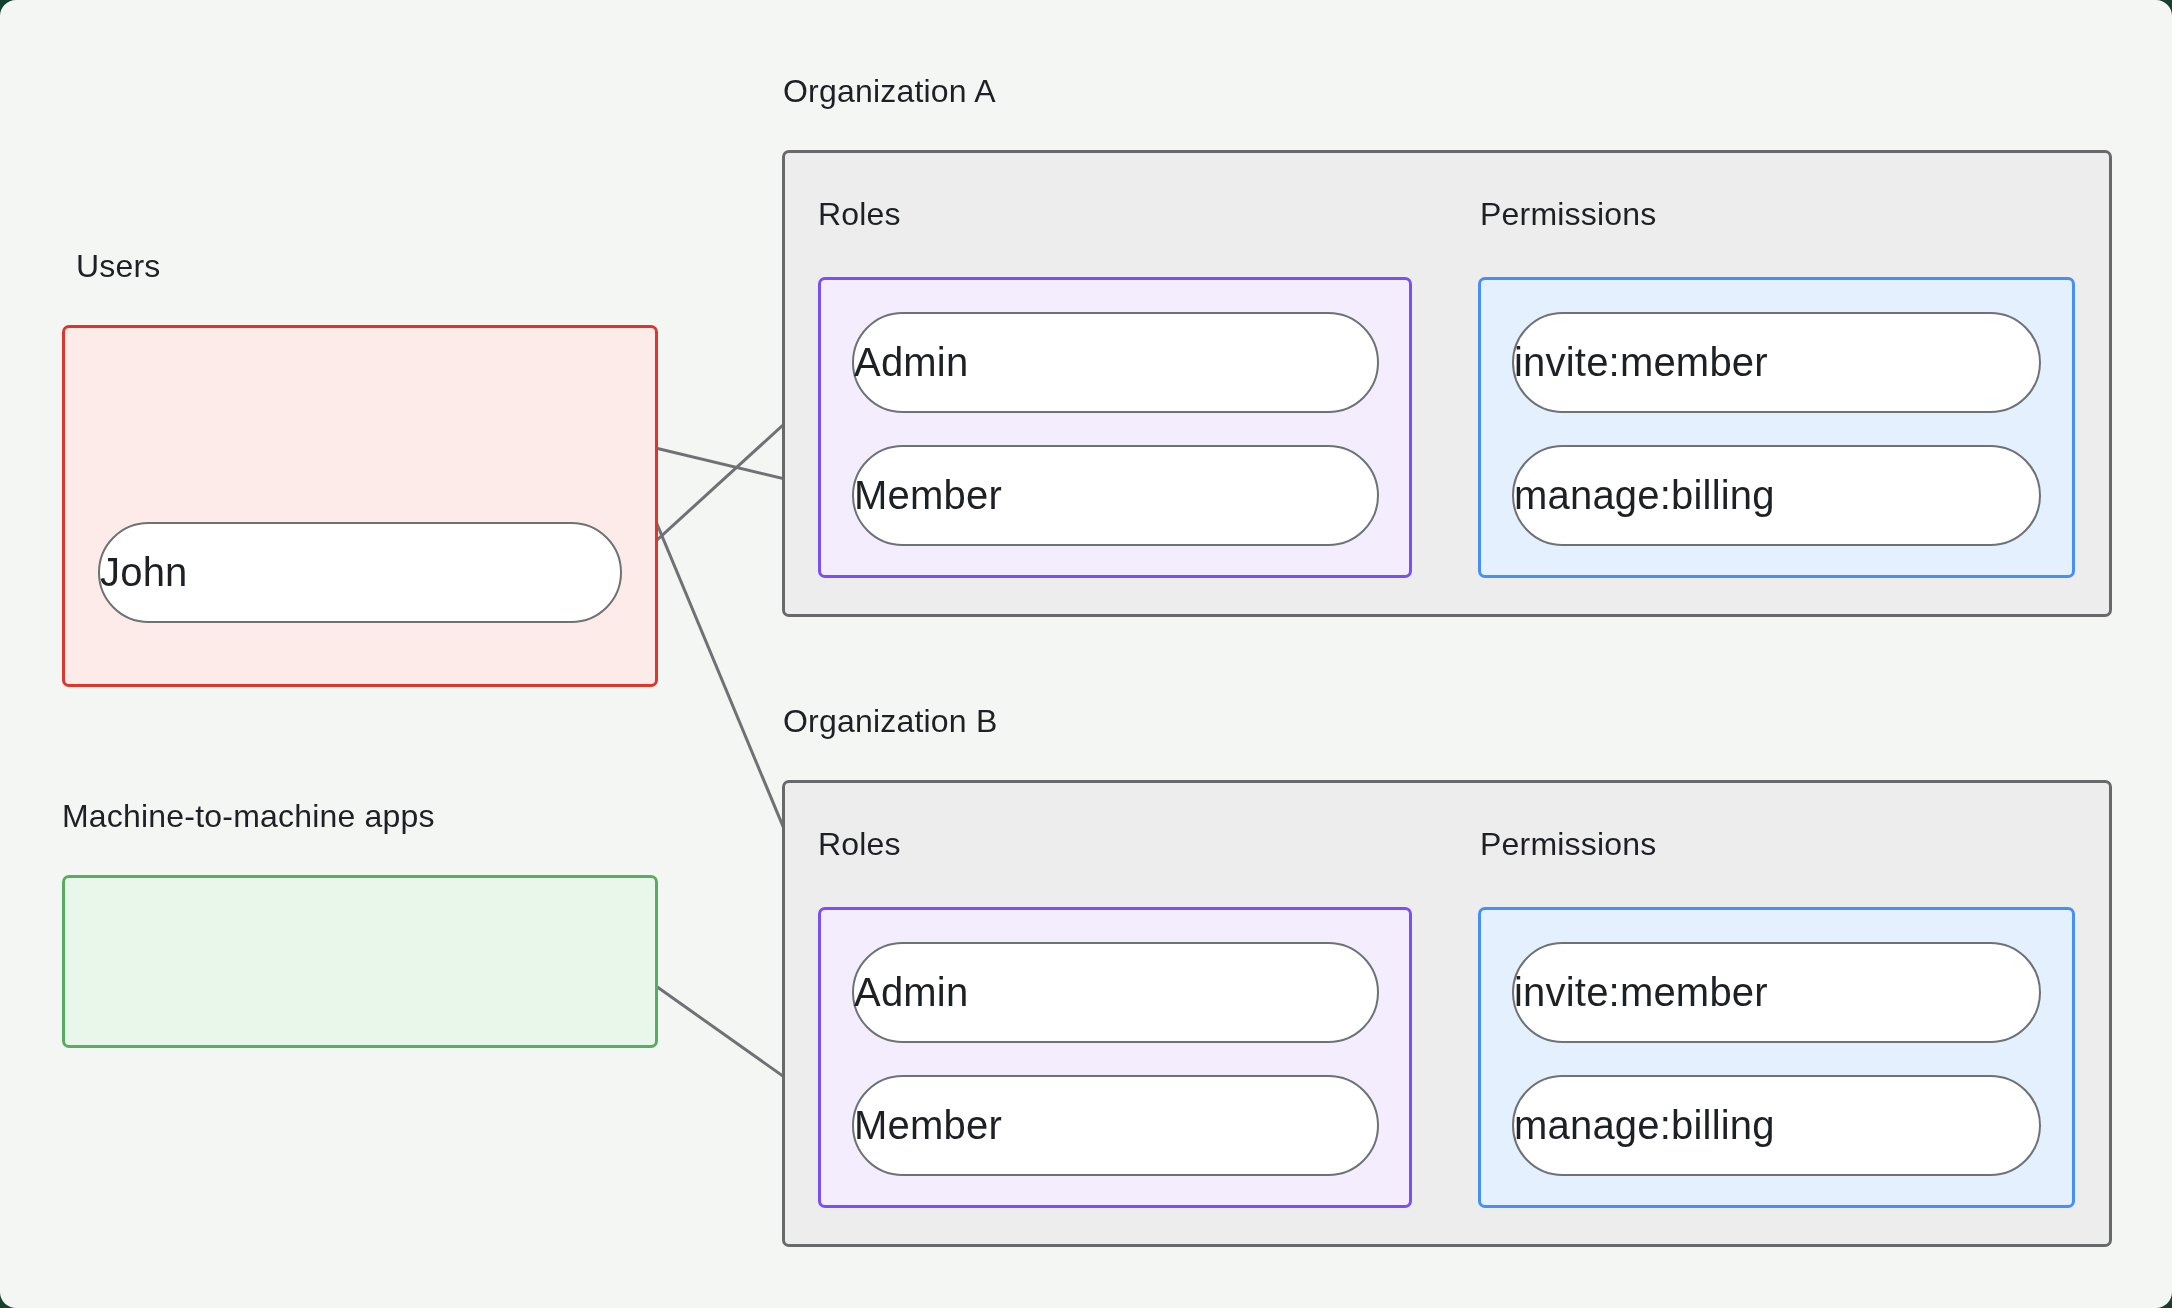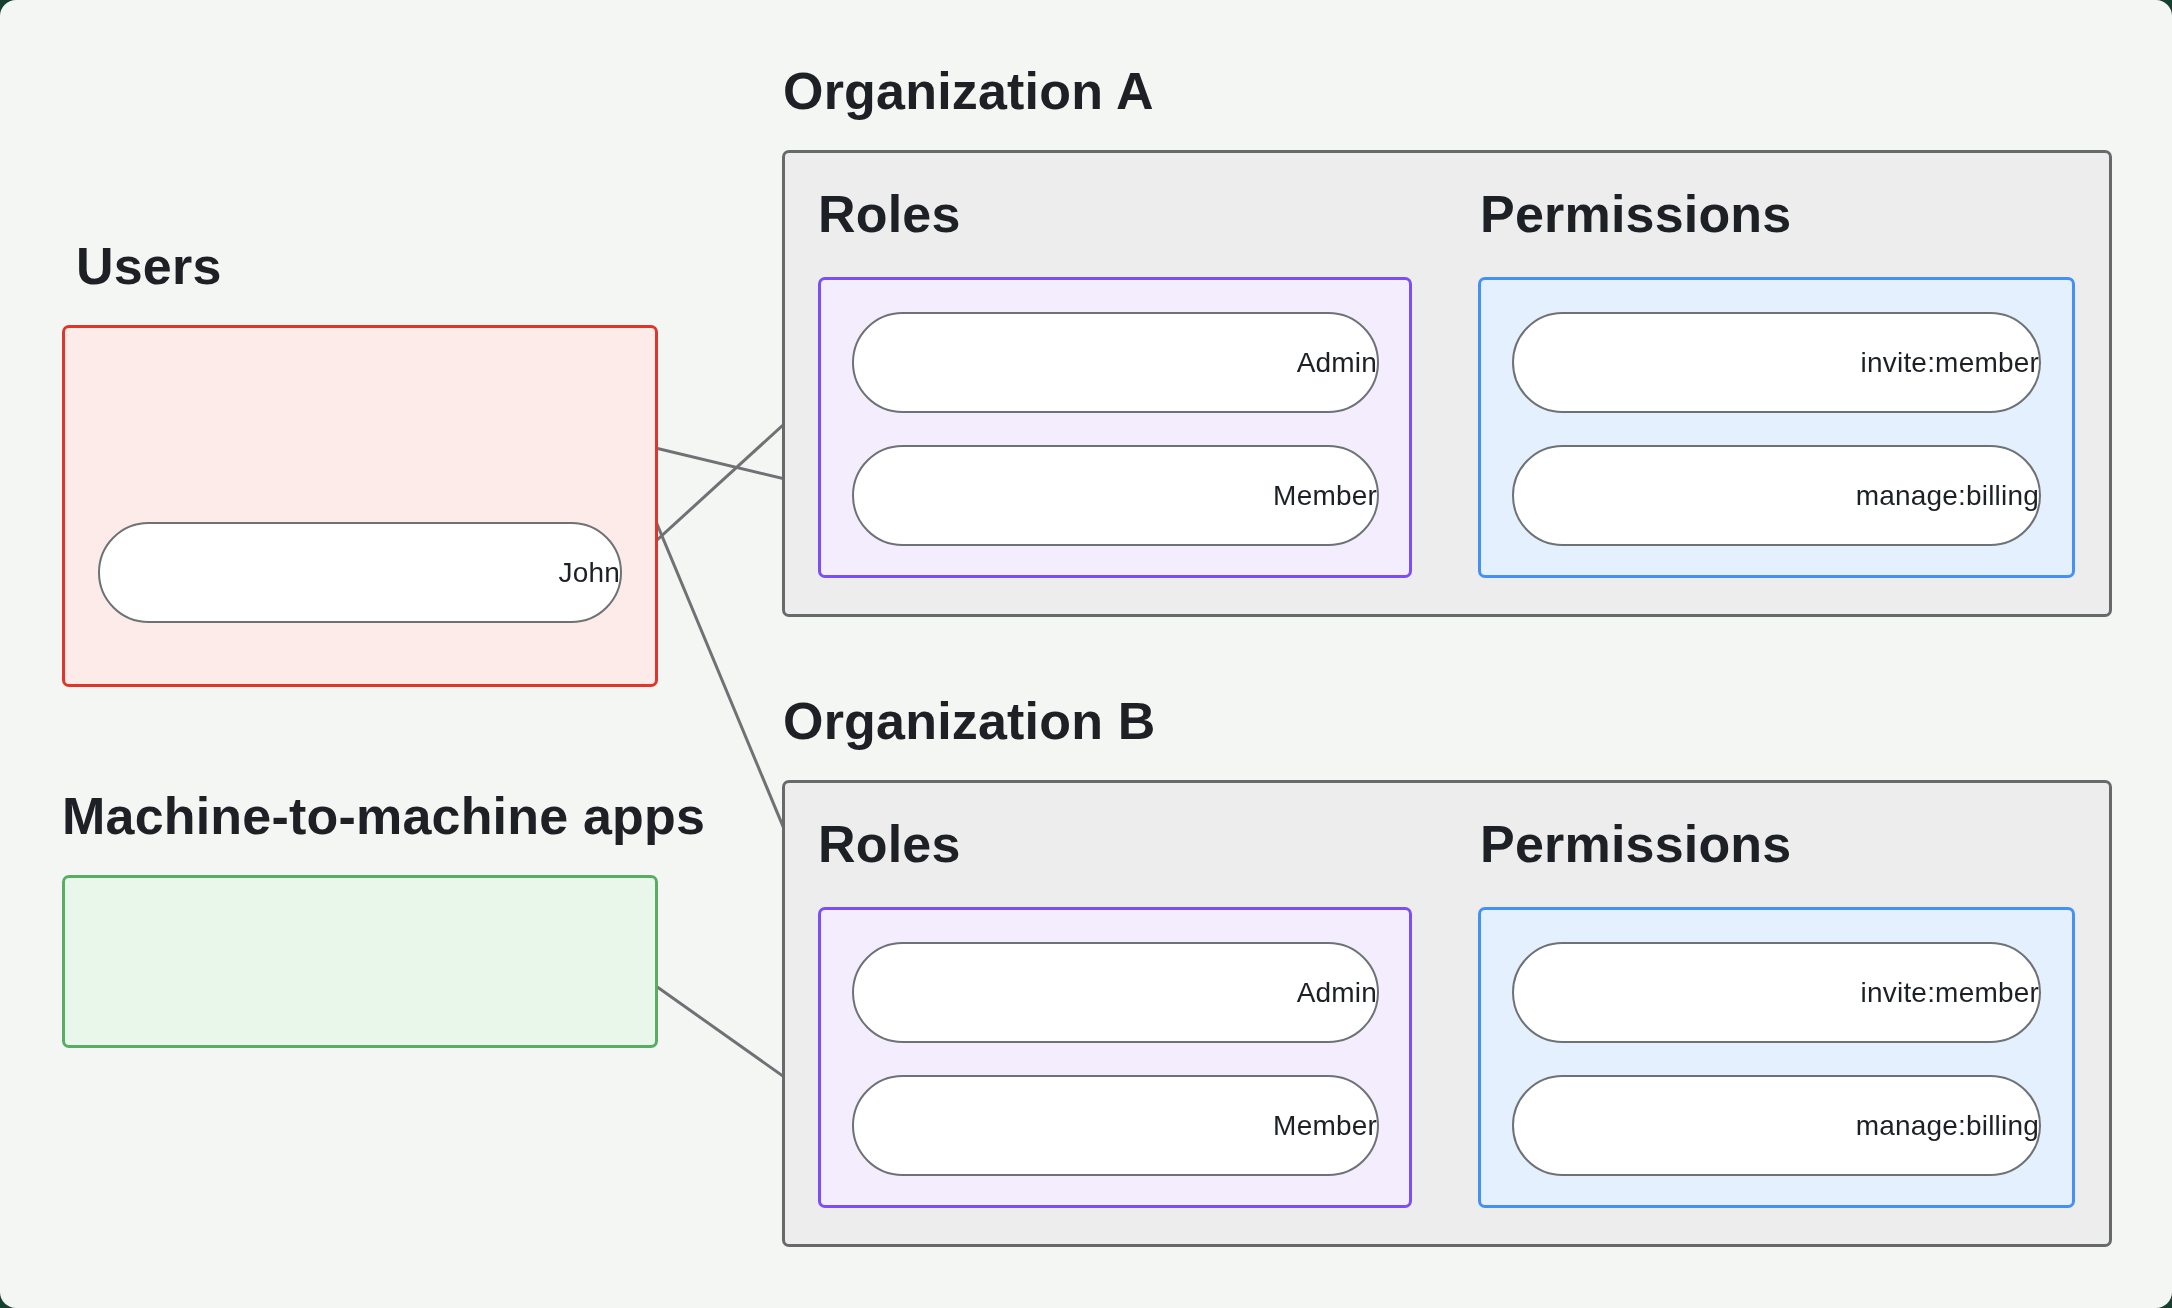--- a/index.html
+++ b/index.html
@@ -1,38 +1,38 @@
 <!DOCTYPE html>
 <html style="--backdrop: #173f2d; --page-bg: #f4f6f3; --text: #1d2125; --org-border: #67696b; --org-fill: #ededee; --users-border: #e0352b; --users-fill: #fcebe9; --m2m-border: #57ae63; --m2m-fill: #e9f6ea; --roles-border: #7b4ff7; --roles-fill: #f4edfe; --perms-border: #4590f7; --perms-fill: #e4f0fd; --node-border: #6e7275; --node-fill: #ffffff; --connector: #6e7275;"><head>
 <meta charset="utf-8">
 <style>
   html,body{margin:0;padding:0;}
   body{font-family:"Liberation Sans", sans-serif; background:#173f2d;}
   .stage{position:relative; width:2172px; height:1308px; background:var(--backdrop,#173f2d); overflow:hidden;}
   .card{position:absolute; inset:0; background:var(--page-bg,#f4f6f3); border-radius:16px; overflow:hidden;}
   .title{
     position:absolute;
-    font-size:52px; line-height:46px; font-weight:700;
+    font-size:32px; line-height:46px; font-weight:400;
     color:var(--text,#1d2125);
     white-space:nowrap;
     letter-spacing:0.2px;
   }
   .group{position:absolute; box-sizing:border-box; border-radius:7px;}
   .users-box{border:3.5px solid var(--users-border); background:var(--users-fill);}
   .m2m-box{border:3.5px solid var(--m2m-border); background:var(--m2m-fill);}
   .org-box{border:3px solid var(--org-border); background:var(--org-fill);}
   .roles-box{border:3.5px solid var(--roles-border); background:var(--roles-fill);}
   .perms-box{border:3.5px solid var(--perms-border); background:var(--perms-fill);}
   .pill{
     position:absolute; box-sizing:border-box;
     border:2.5px solid var(--node-border);
     background:var(--node-fill);
     border-radius:999px;
-    display:flex; align-items:center; justify-content:flex-end;
-    font-size:28px; color:var(--text,#1d2125);
+    display:flex; align-items:center; justify-content:flex-start;
+    font-size:40px; color:var(--text,#1d2125);
     letter-spacing:0.2px;
   }
   #edges{position:absolute; inset:0; pointer-events:none;}
 </style>
 </head>
 <body>
 
 <div class="stage">
   <div class="card">
 

